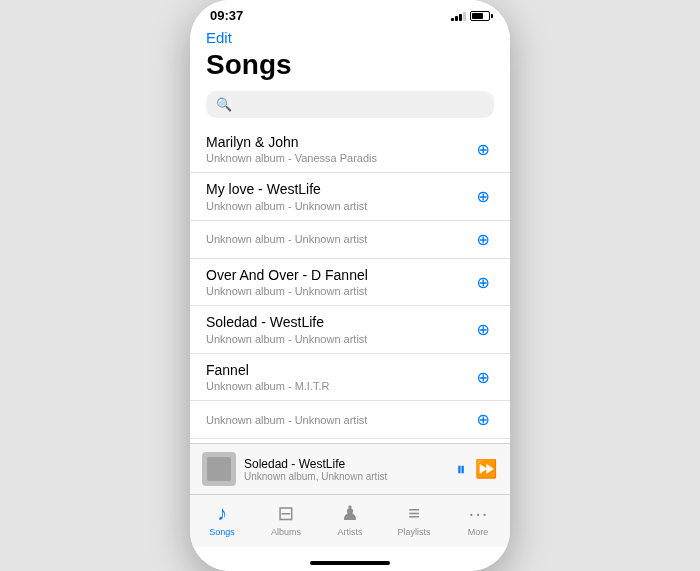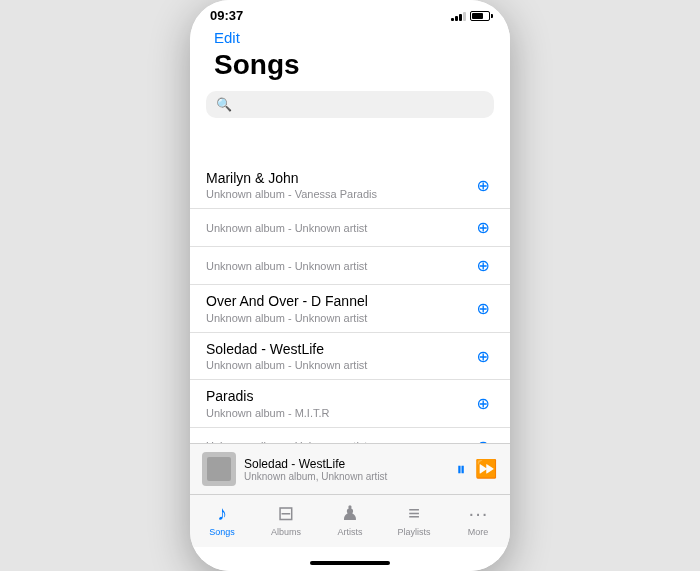--- a/index.html
+++ b/index.html
@@ -75,21 +75,21 @@
     }
     .battery-fill {
       width: 70%;
       height: 100%;
       background: #000;
       border-radius: 1px;
     }
     
     .header {
       background: #fff;
-      padding: 2px 24px 4px;
+      padding: 2px 16px 4px;
       flex-shrink: 0;
     }
     .edit-btn {
       color: #007AFF;
       font-size: 15px;
       cursor: pointer;
       display: inline-block;
     }
     .page-title {
       font-size: 28px;
@@ -114,21 +114,20 @@
     }
     .search-placeholder {
       color: #8e8e93;
       font-size: 13px;
     }
     
     .song-list {
       flex: 1;
       overflow: hidden;
       background: #fff;
-      margin-top: 36px;
     }
     .song-item {
       display: flex;
       align-items: center;
       justify-content: space-between;
       padding: 7px 16px;
       border-bottom: 0.5px solid #e0e0e0;
     }
     .song-info {
       flex: 1;
@@ -282,20 +281,21 @@
 
     <div class="song-item">
       <div class="song-info">
         <div class="song-title">Marilyn &amp; John</div>
         <div class="song-meta">Unknown album - Vanessa Paradis</div>
       </div>
       <span class="song-add-btn">⊕</span>
     </div>
     <div class="song-item">
       <div class="song-info">
+        <div class="song-title">My love - WestLife</div>
         <div class="song-meta">Unknown album - Unknown artist</div>
       </div>
       <span class="song-add-btn">⊕</span>
     </div>
     <div class="song-item">
       <div class="song-info">
         <div class="song-meta">Unknown album - Unknown artist</div>
       </div>
       <span class="song-add-btn">⊕</span>
     </div>
@@ -308,21 +308,21 @@
     </div>
     <div class="song-item">
       <div class="song-info">
         <div class="song-title">Soledad - WestLife</div>
         <div class="song-meta">Unknown album - Unknown artist</div>
       </div>
       <span class="song-add-btn">⊕</span>
     </div>
     <div class="song-item">
       <div class="song-info">
-        <div class="song-title">Paradis</div>
+        <div class="song-title">Fannel</div>
         <div class="song-meta">Unknown album - M.I.T.R</div>
       </div>
       <span class="song-add-btn">⊕</span>
     </div>
     <div class="song-item">
       <div class="song-info">
         <div class="song-meta">Unknown album - Unknown artist</div>
       </div>
       <span class="song-add-btn">⊕</span>
     </div>

